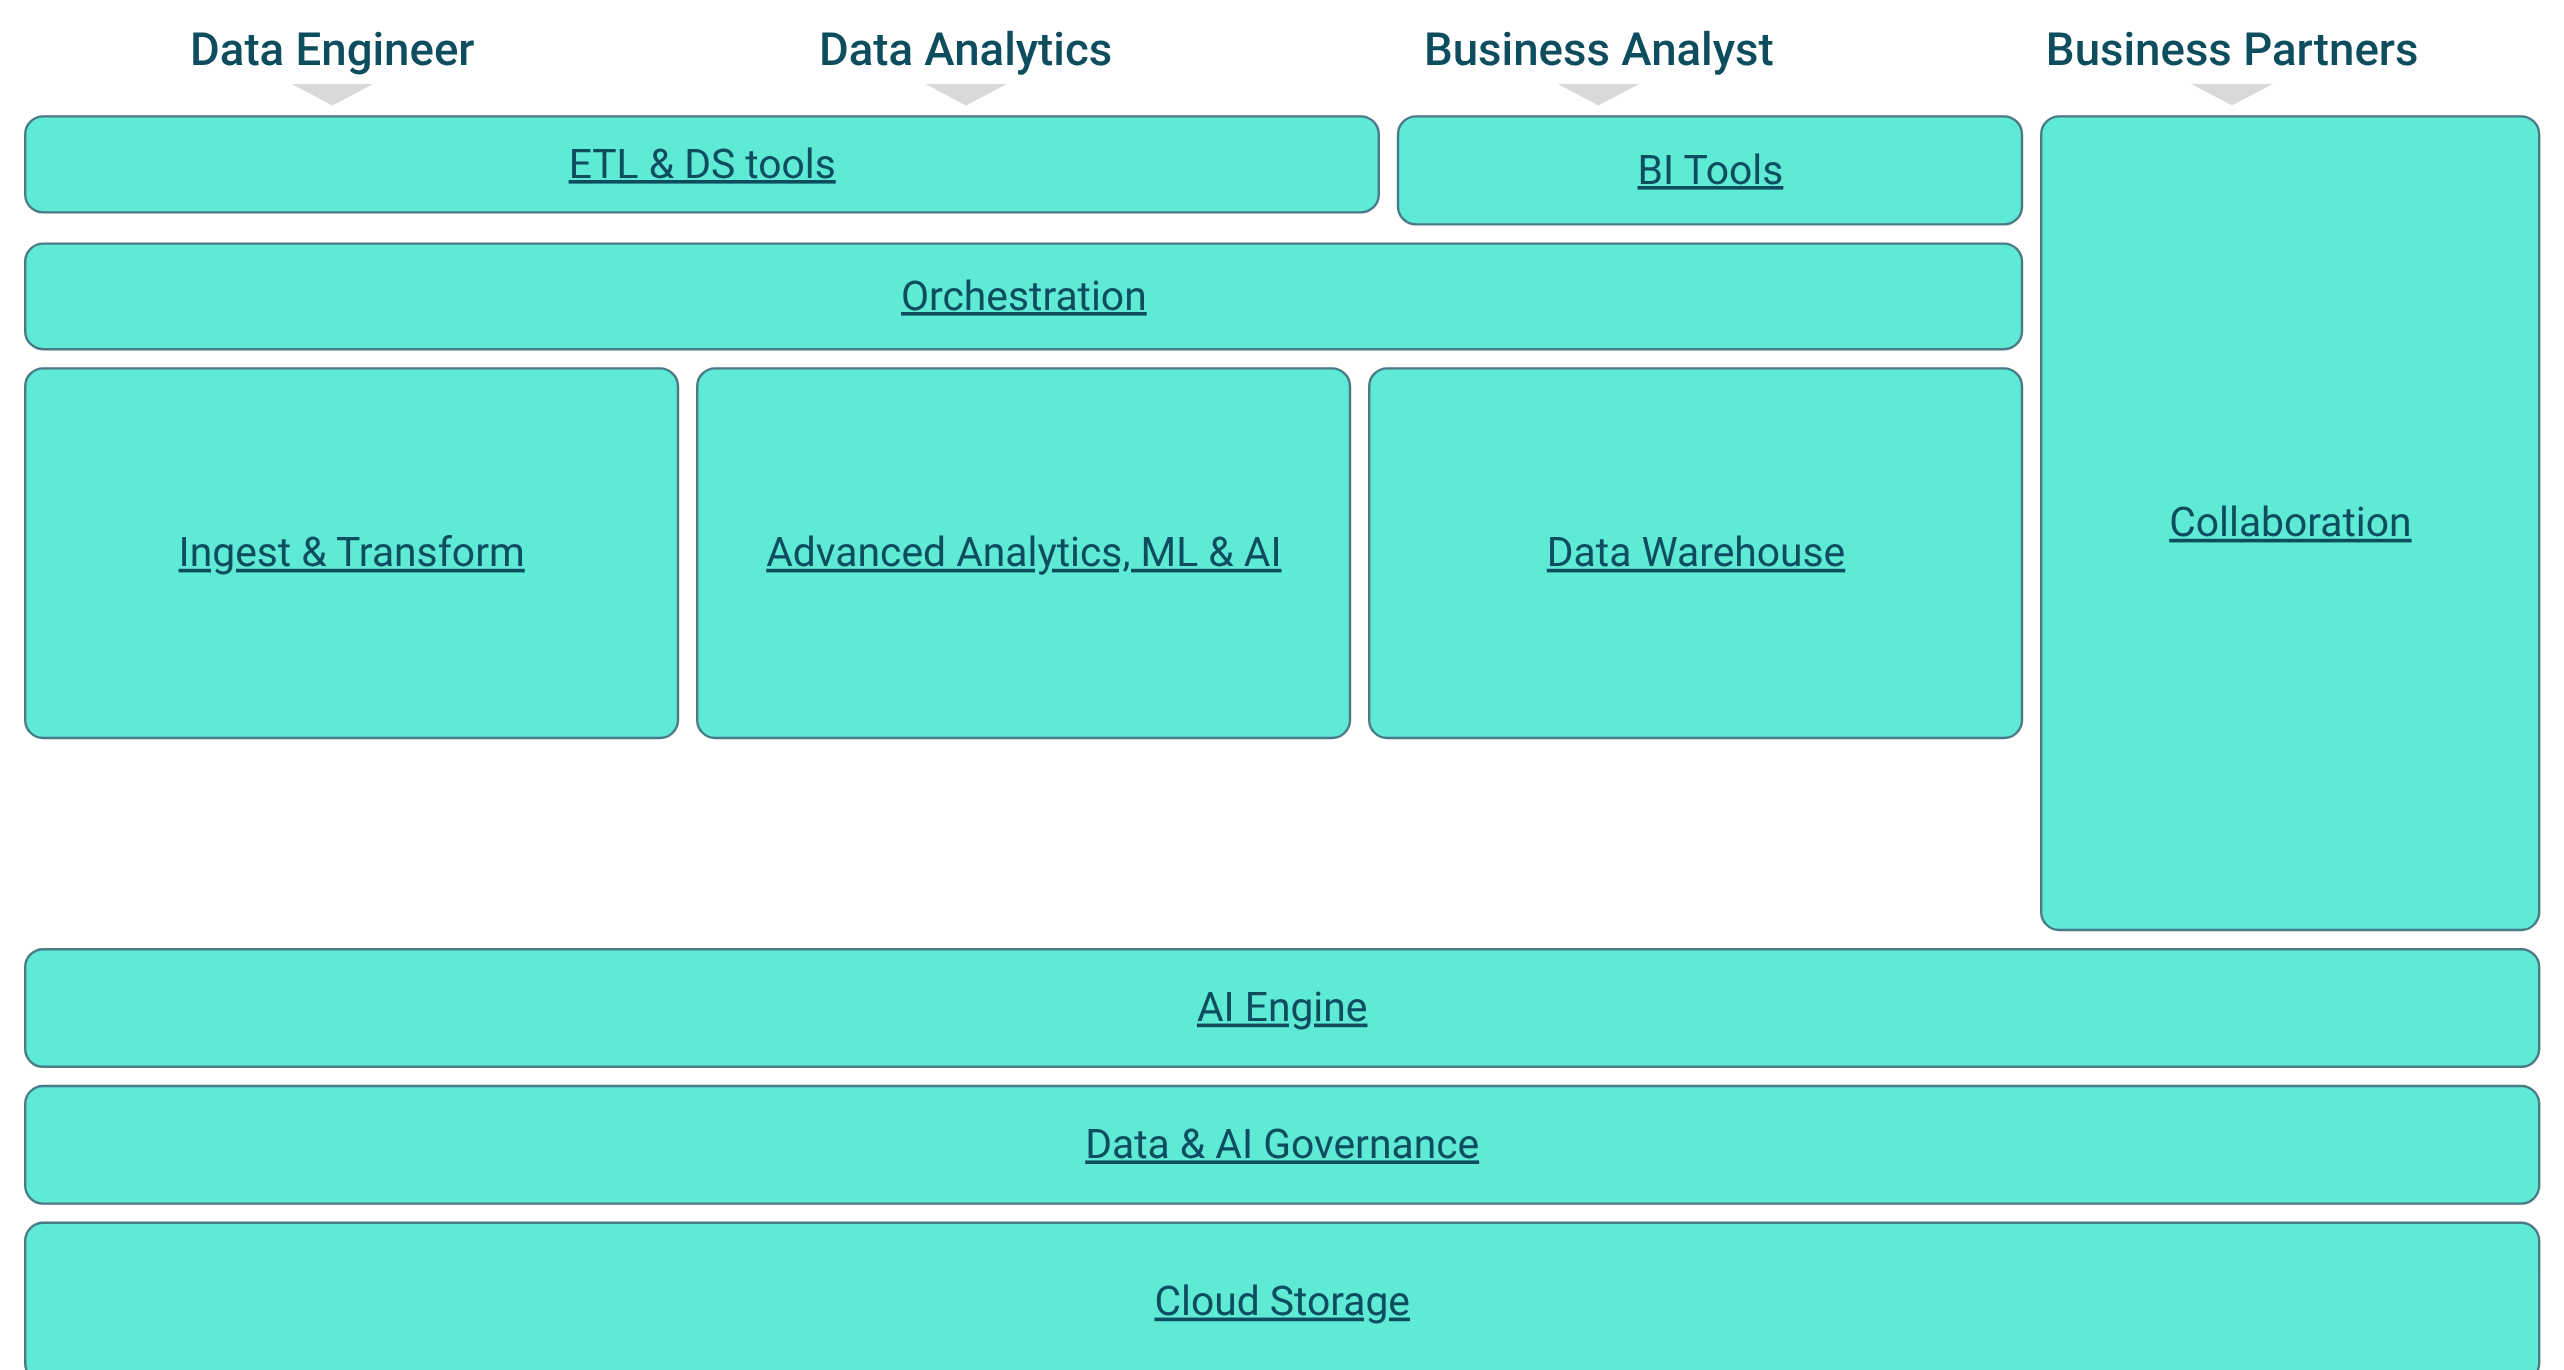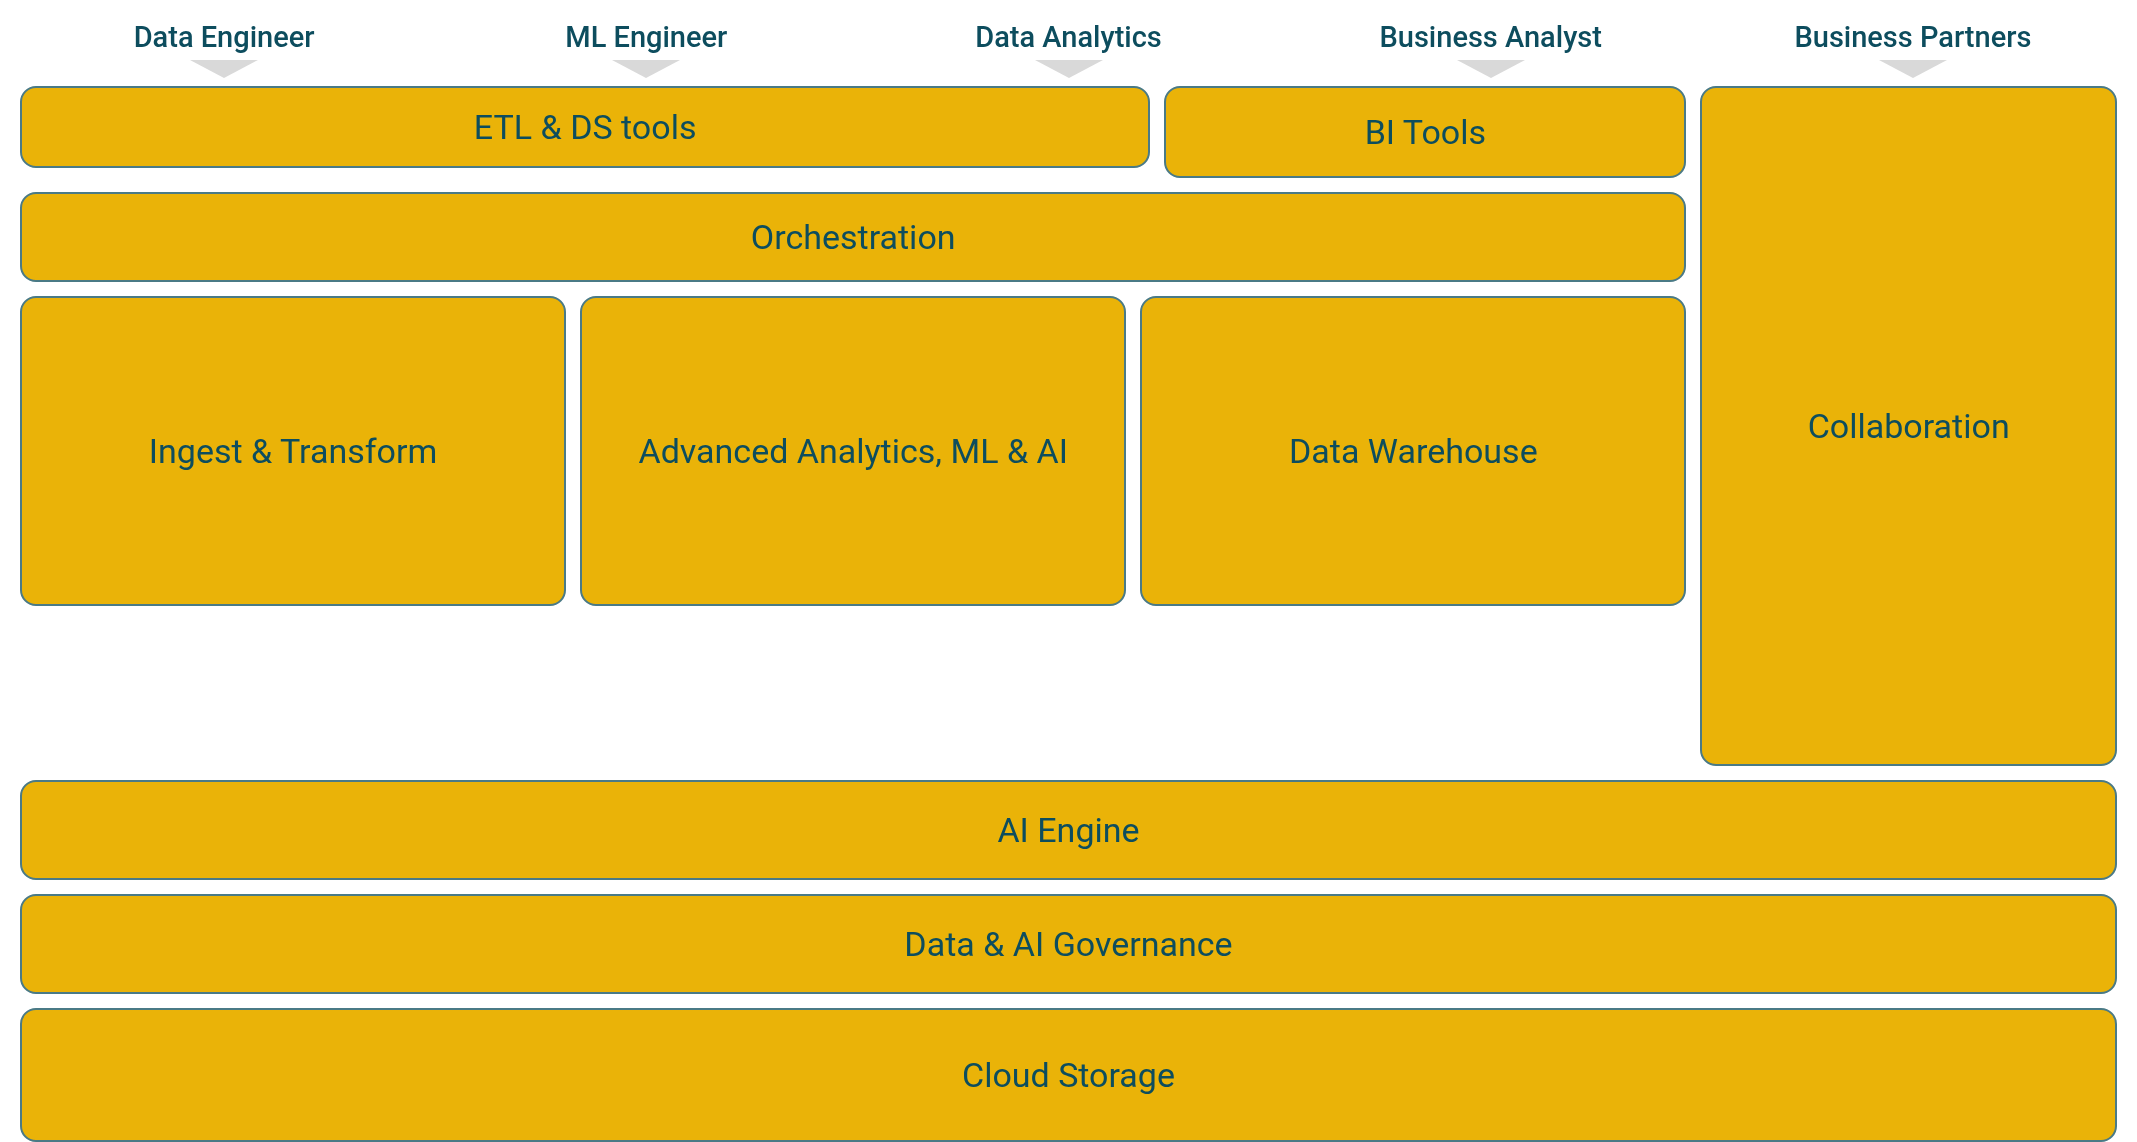--- a/index.html
+++ b/index.html
@@ -23,21 +23,21 @@
       gap: 14px;
       margin-bottom: 8px;
     }
     .persona {
       flex: 1;
       display: flex;
       flex-direction: column;
       align-items: center;
     }
     .persona-label {
-      font-size: 29px;
+      font-size: 38px;
       font-weight: 500;
       color: #0d4d5e;
       white-space: nowrap;
       margin-bottom: 6px;
     }
     .arrow-down {
       width: 0;
       height: 0;
       border-left: 34px solid transparent;
       border-right: 34px solid transparent;
@@ -58,21 +58,22 @@
       display: flex;
       flex-direction: column;
       gap: 14px;
     }
     .box {
       border: 2px solid #4a7a86;
       border-radius: 16px;
       display: flex;
       align-items: center;
       justify-content: center;
-      background: #eab308;
+      background: #5eead4;
+      text-decoration: underline;
     }
     .box-label {
       font-size: 34px;
       font-weight: 400;
       color: #0d4d5e;
       text-align: center;
       padding: 0 12px;
     }
     .tools-row {
       display: flex;
@@ -122,24 +123,20 @@
 <body>
 
 <div class="diagram">
 
   <div class="personas-row">
     <div class="persona">
       <div class="persona-label">Data Engineer</div>
       <div class="arrow-down"></div>
     </div>
     <div class="persona">
-      <div class="persona-label">ML Engineer</div>
-      <div class="arrow-down"></div>
-    </div>
-    <div class="persona">
       <div class="persona-label">Data Analytics</div>
       <div class="arrow-down"></div>
     </div>
     <div class="persona">
       <div class="persona-label">Business Analyst</div>
       <div class="arrow-down"></div>
     </div>
     <div class="persona">
       <div class="persona-label">Business Partners</div>
       <div class="arrow-down"></div>

